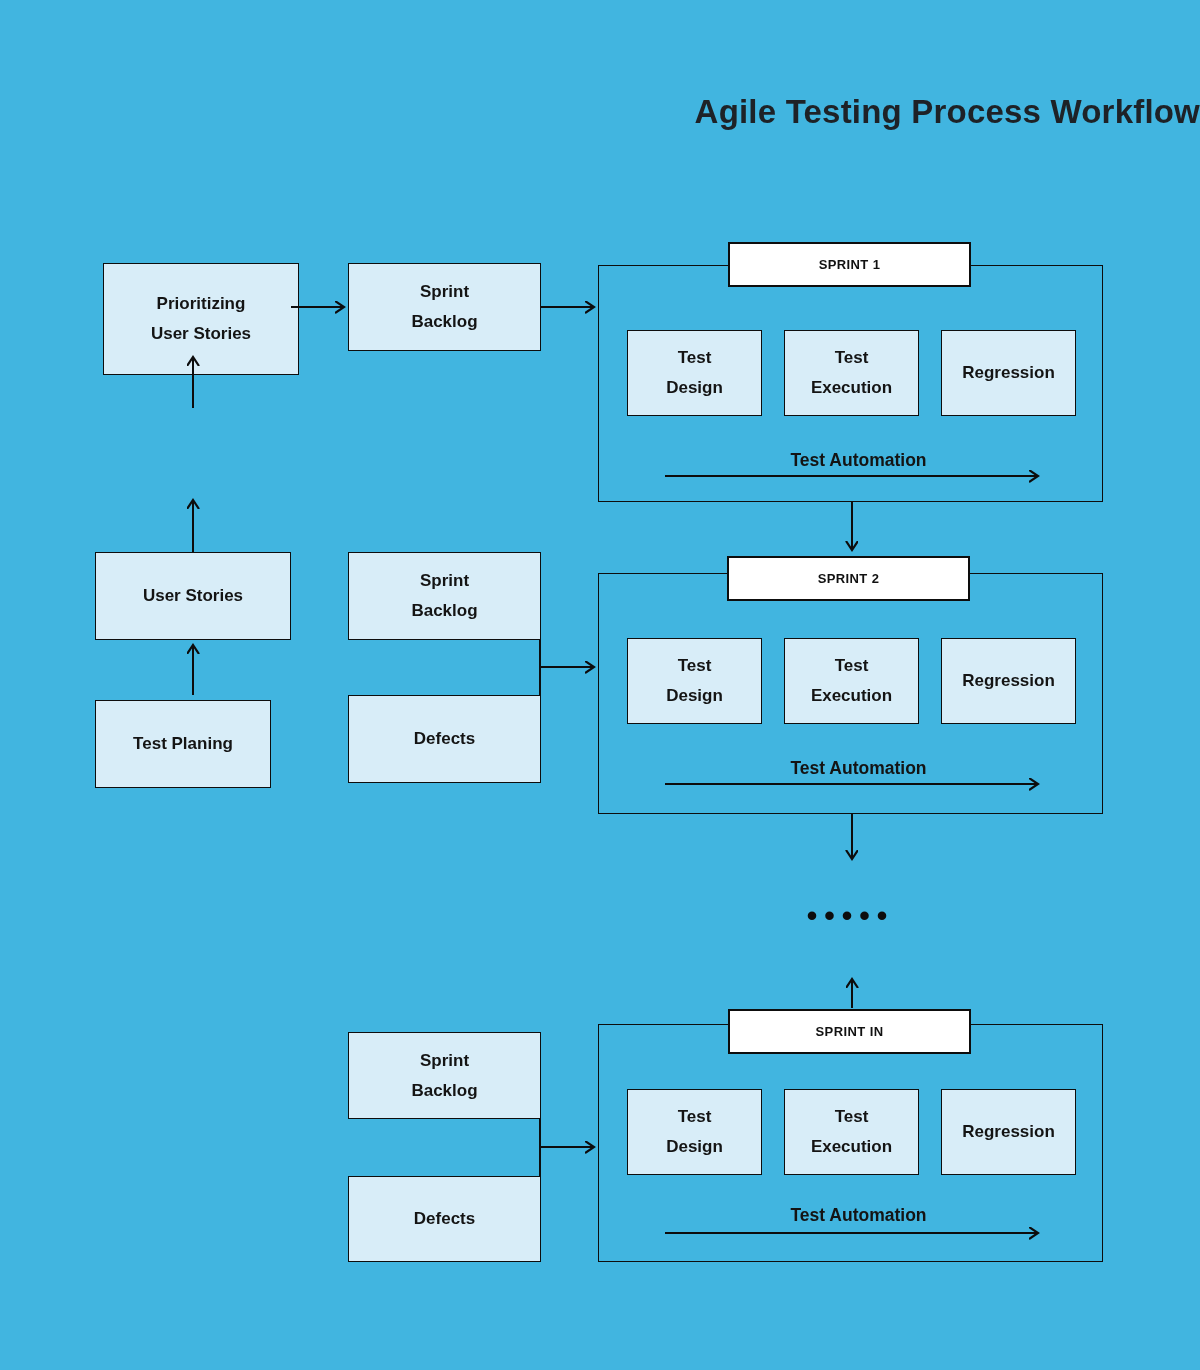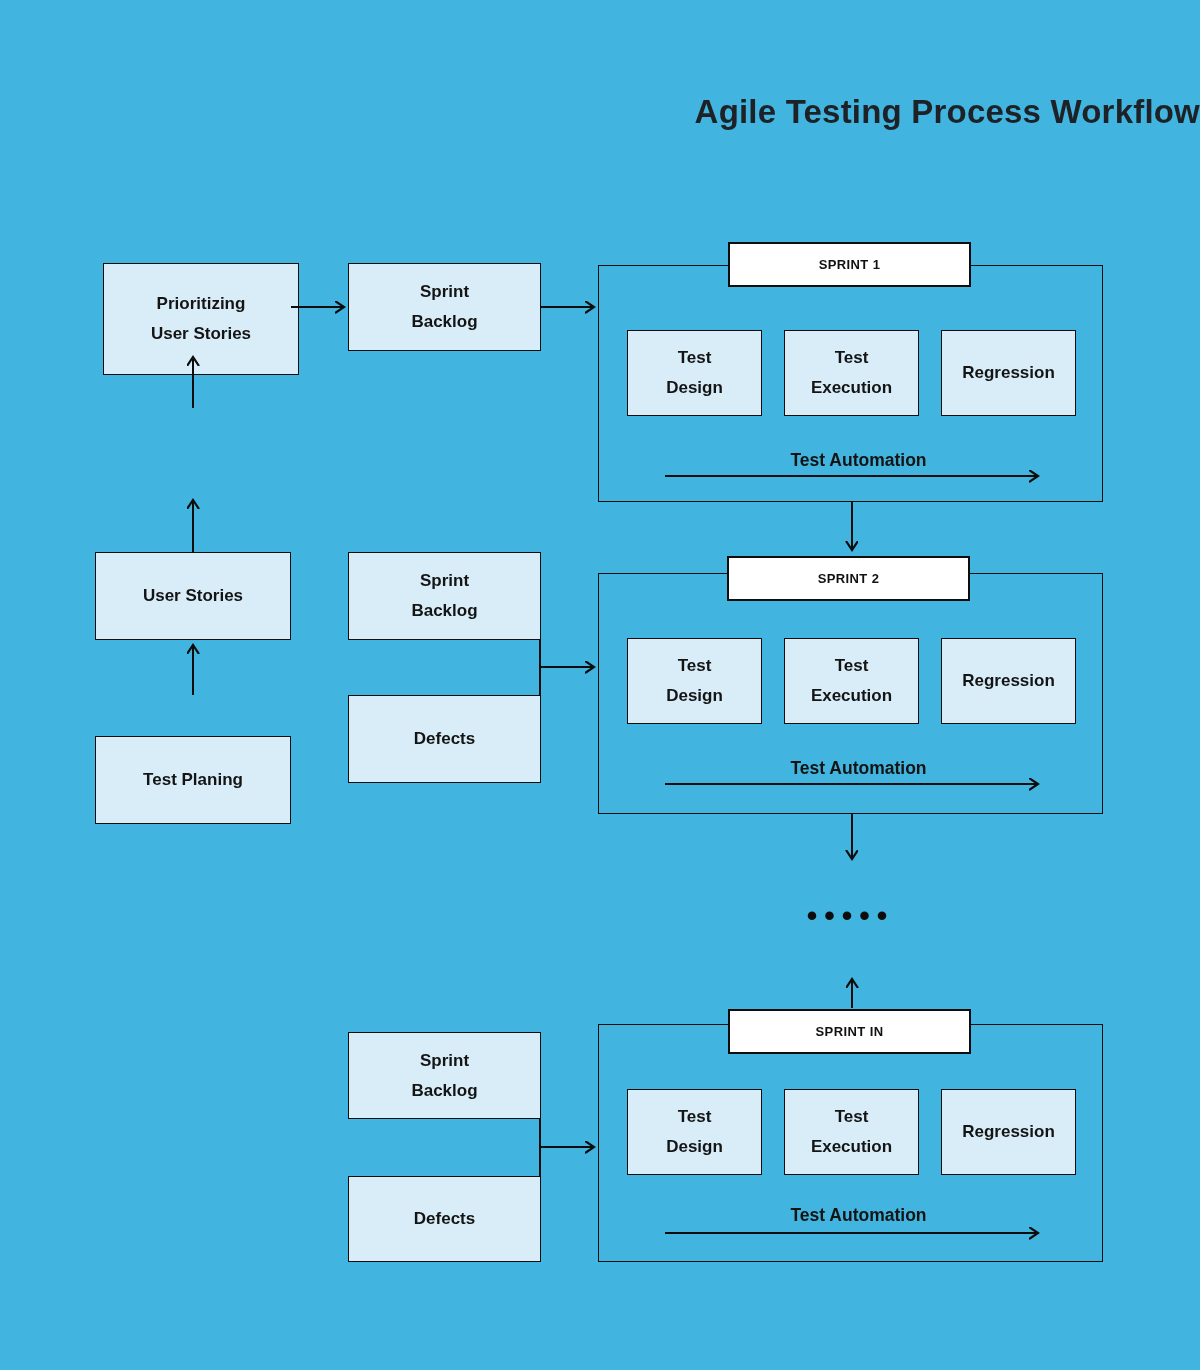--- a/index.html
+++ b/index.html
@@ -126,21 +126,21 @@
     <line x1="852" y1="1008" x2="852" y2="980" stroke="#0d0d0d" stroke-width="2" marker-end="url(#arw)"></line>
 
     <line x1="665" y1="476" x2="1037" y2="476" stroke="#0d0d0d" stroke-width="2" marker-end="url(#arw)"></line>
     <line x1="665" y1="784" x2="1037" y2="784" stroke="#0d0d0d" stroke-width="2" marker-end="url(#arw)"></line>
     <line x1="665" y1="1233" x2="1037" y2="1233" stroke="#0d0d0d" stroke-width="2" marker-end="url(#arw)"></line>
   </svg>
 
   <div class="box light" style="left:103px;top:263px;width:196px;height:112px">Prioritizing
 User Stories</div>
   <div class="box light" style="left:95px;top:552px;width:196px;height:88px">User Stories</div>
-  <div class="box light" style="left:95px;top:736px;width:196px;height:88px">Test Planing</div>
+  <div class="box light" style="left:95px;top:700px;width:176px;height:88px">Test Planing</div>
 
   <div class="box light" style="left:348px;top:263px;width:193px;height:88px">Sprint
 Backlog</div>
   <div class="box light" style="left:348px;top:552px;width:193px;height:88px">Sprint
 Backlog</div>
   <div class="box light" style="left:348px;top:695px;width:193px;height:88px">Defects</div>
   <div class="box light" style="left:348px;top:1032px;width:193px;height:87px">Sprint
 Backlog</div>
   <div class="box light" style="left:348px;top:1176px;width:193px;height:86px">Defects</div>
 

